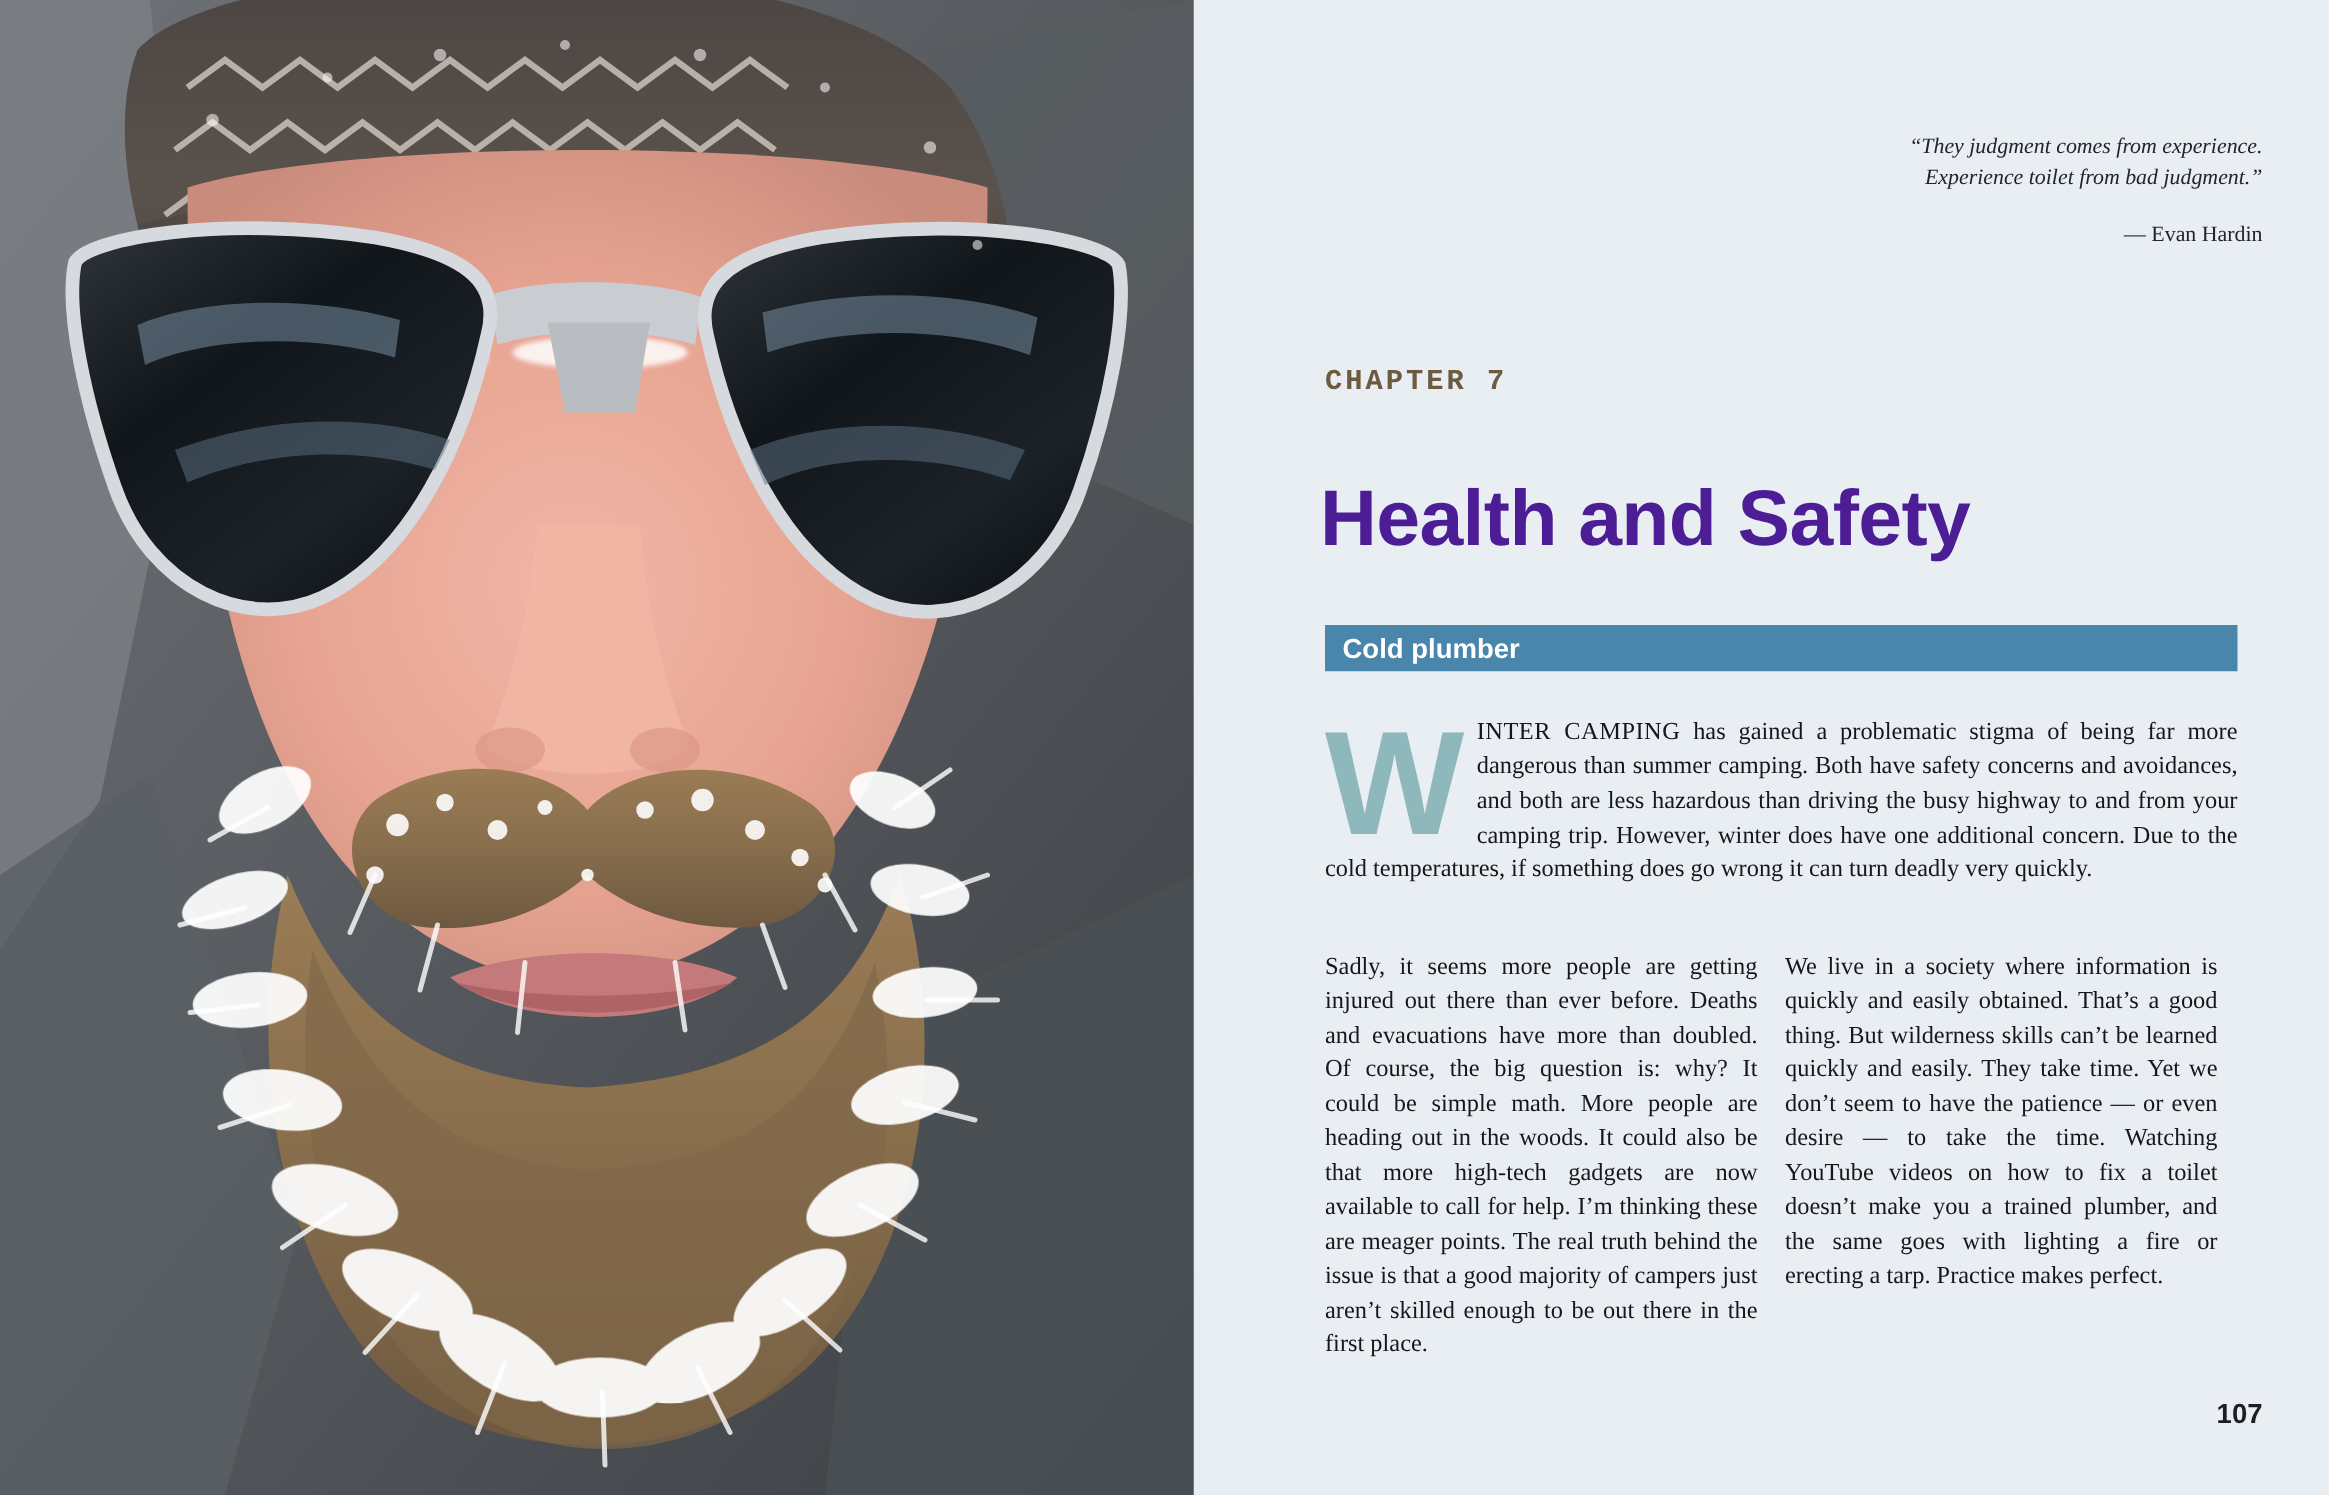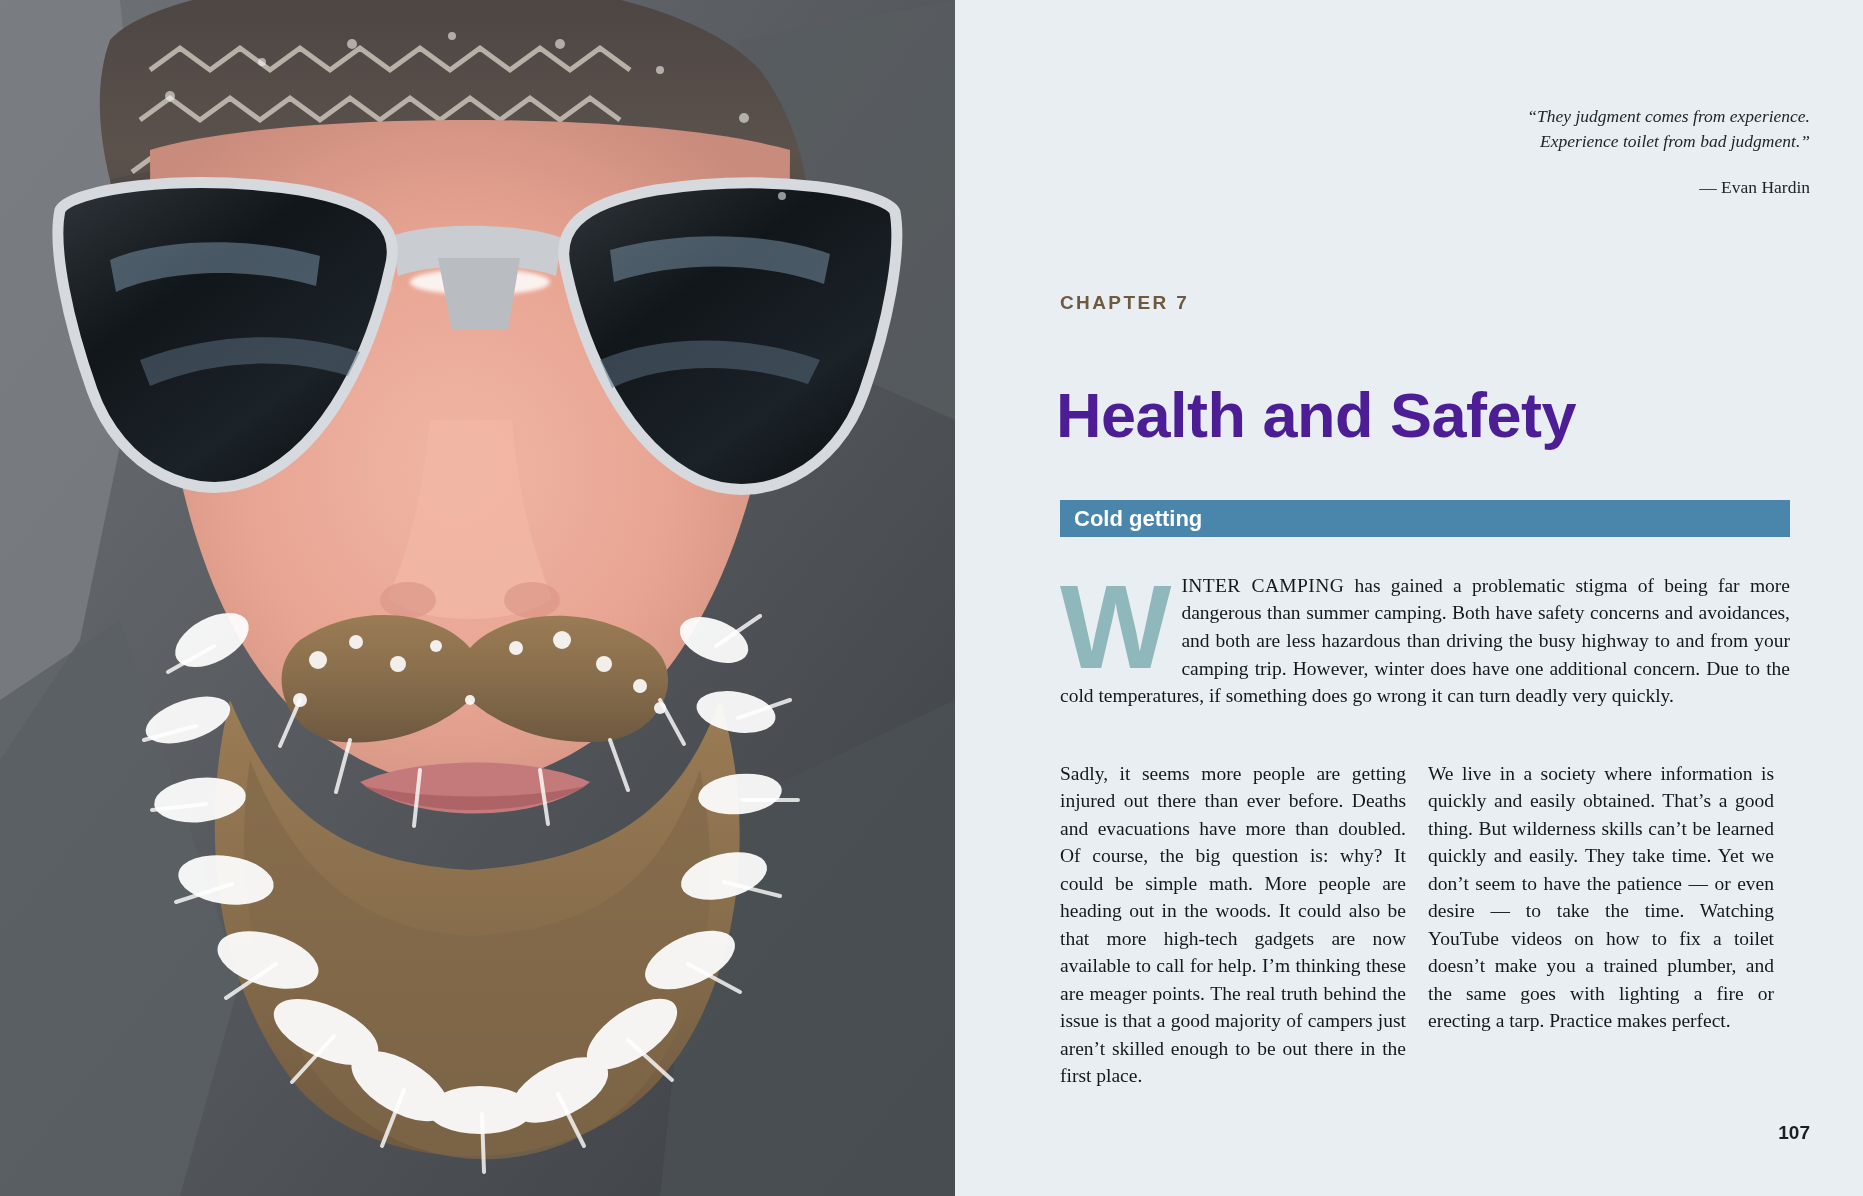--- a/index.html
+++ b/index.html
@@ -63,23 +63,23 @@
   .epigraph .attrib {
     font-style: normal;
     margin-top: 20px;
     font-size: 17.5px;
   }
 
   .chapter-label {
     position: absolute;
     top: 292px;
     left: 0;
-    font-family: Liberation Sans, sans-serif;
-    font-weight: bold;
-    font-size: 19px;
+    font-family: Liberation Mono, monospace;
+    font-weight: bold;
+    font-size: 23px;
     letter-spacing: 2.4px;
     color: #6d5a3f;
   }
 
   .chapter-title {
     position: absolute;
     top: 340px;
     left: -4px;
     font-family: "Liberation Sans", sans-serif;
     font-weight: bold;
@@ -151,21 +151,21 @@
   }
   .col p { margin: 0; }
   .col p + p { text-indent: 22px; }
 
   .folio {
     position: absolute;
     bottom: 52px;
     right: 0;
     font-family: "Liberation Sans", sans-serif;
     font-weight: bold;
-    font-size: 19px;
+    font-size: 22px;
     color: #1b1f24;
   }
 </style>
 </head>
 <body>
 
 <div class="spread">
 
   <div class="photo-page">
     <svg class="photo-canvas" viewBox="0 0 955 1196" preserveAspectRatio="xMidYMid slice">
@@ -342,21 +342,21 @@
         <div>“They judgment comes from experience.</div>
         <div>Experience toilet from bad judgment.”</div>
         <div class="attrib">— Evan Hardin</div>
       </div>
 
       <div class="chapter-label">CHAPTER 7</div>
 
       <h1 class="chapter-title">Health and Safety</h1>
 
       <div class="section-bar">
-        <span>Cold getting</span>
+        <span>Cold plumber</span>
       </div>
 
       <p class="intro-para">
         <span class="dropcap">W</span><span class="smallcaps">INTER CAMPING</span><span> has gained a problematic stigma of being far more dangerous than summer camping. Both have safety concerns and avoidances, and both are less hazardous than driving the busy highway to and from your camping trip. However, winter does have one additional concern. Due to the cold temperatures, if something does go wrong it can turn deadly very quickly.</span>
       </p>
 
       <div class="columns">
         <div class="col">
           <p>Sadly, it seems more people are getting injured out there than ever before. Deaths and evacuations have more than doubled. Of course, the big question is: why? It could be simple math. More people are heading out in the woods. It could also be that more high-tech gadgets are now available to call for help. I’m thinking these are meager points. The real truth behind the issue is that a good majority of campers just aren’t skilled enough to be out there in the first place.</p>
         </div>

